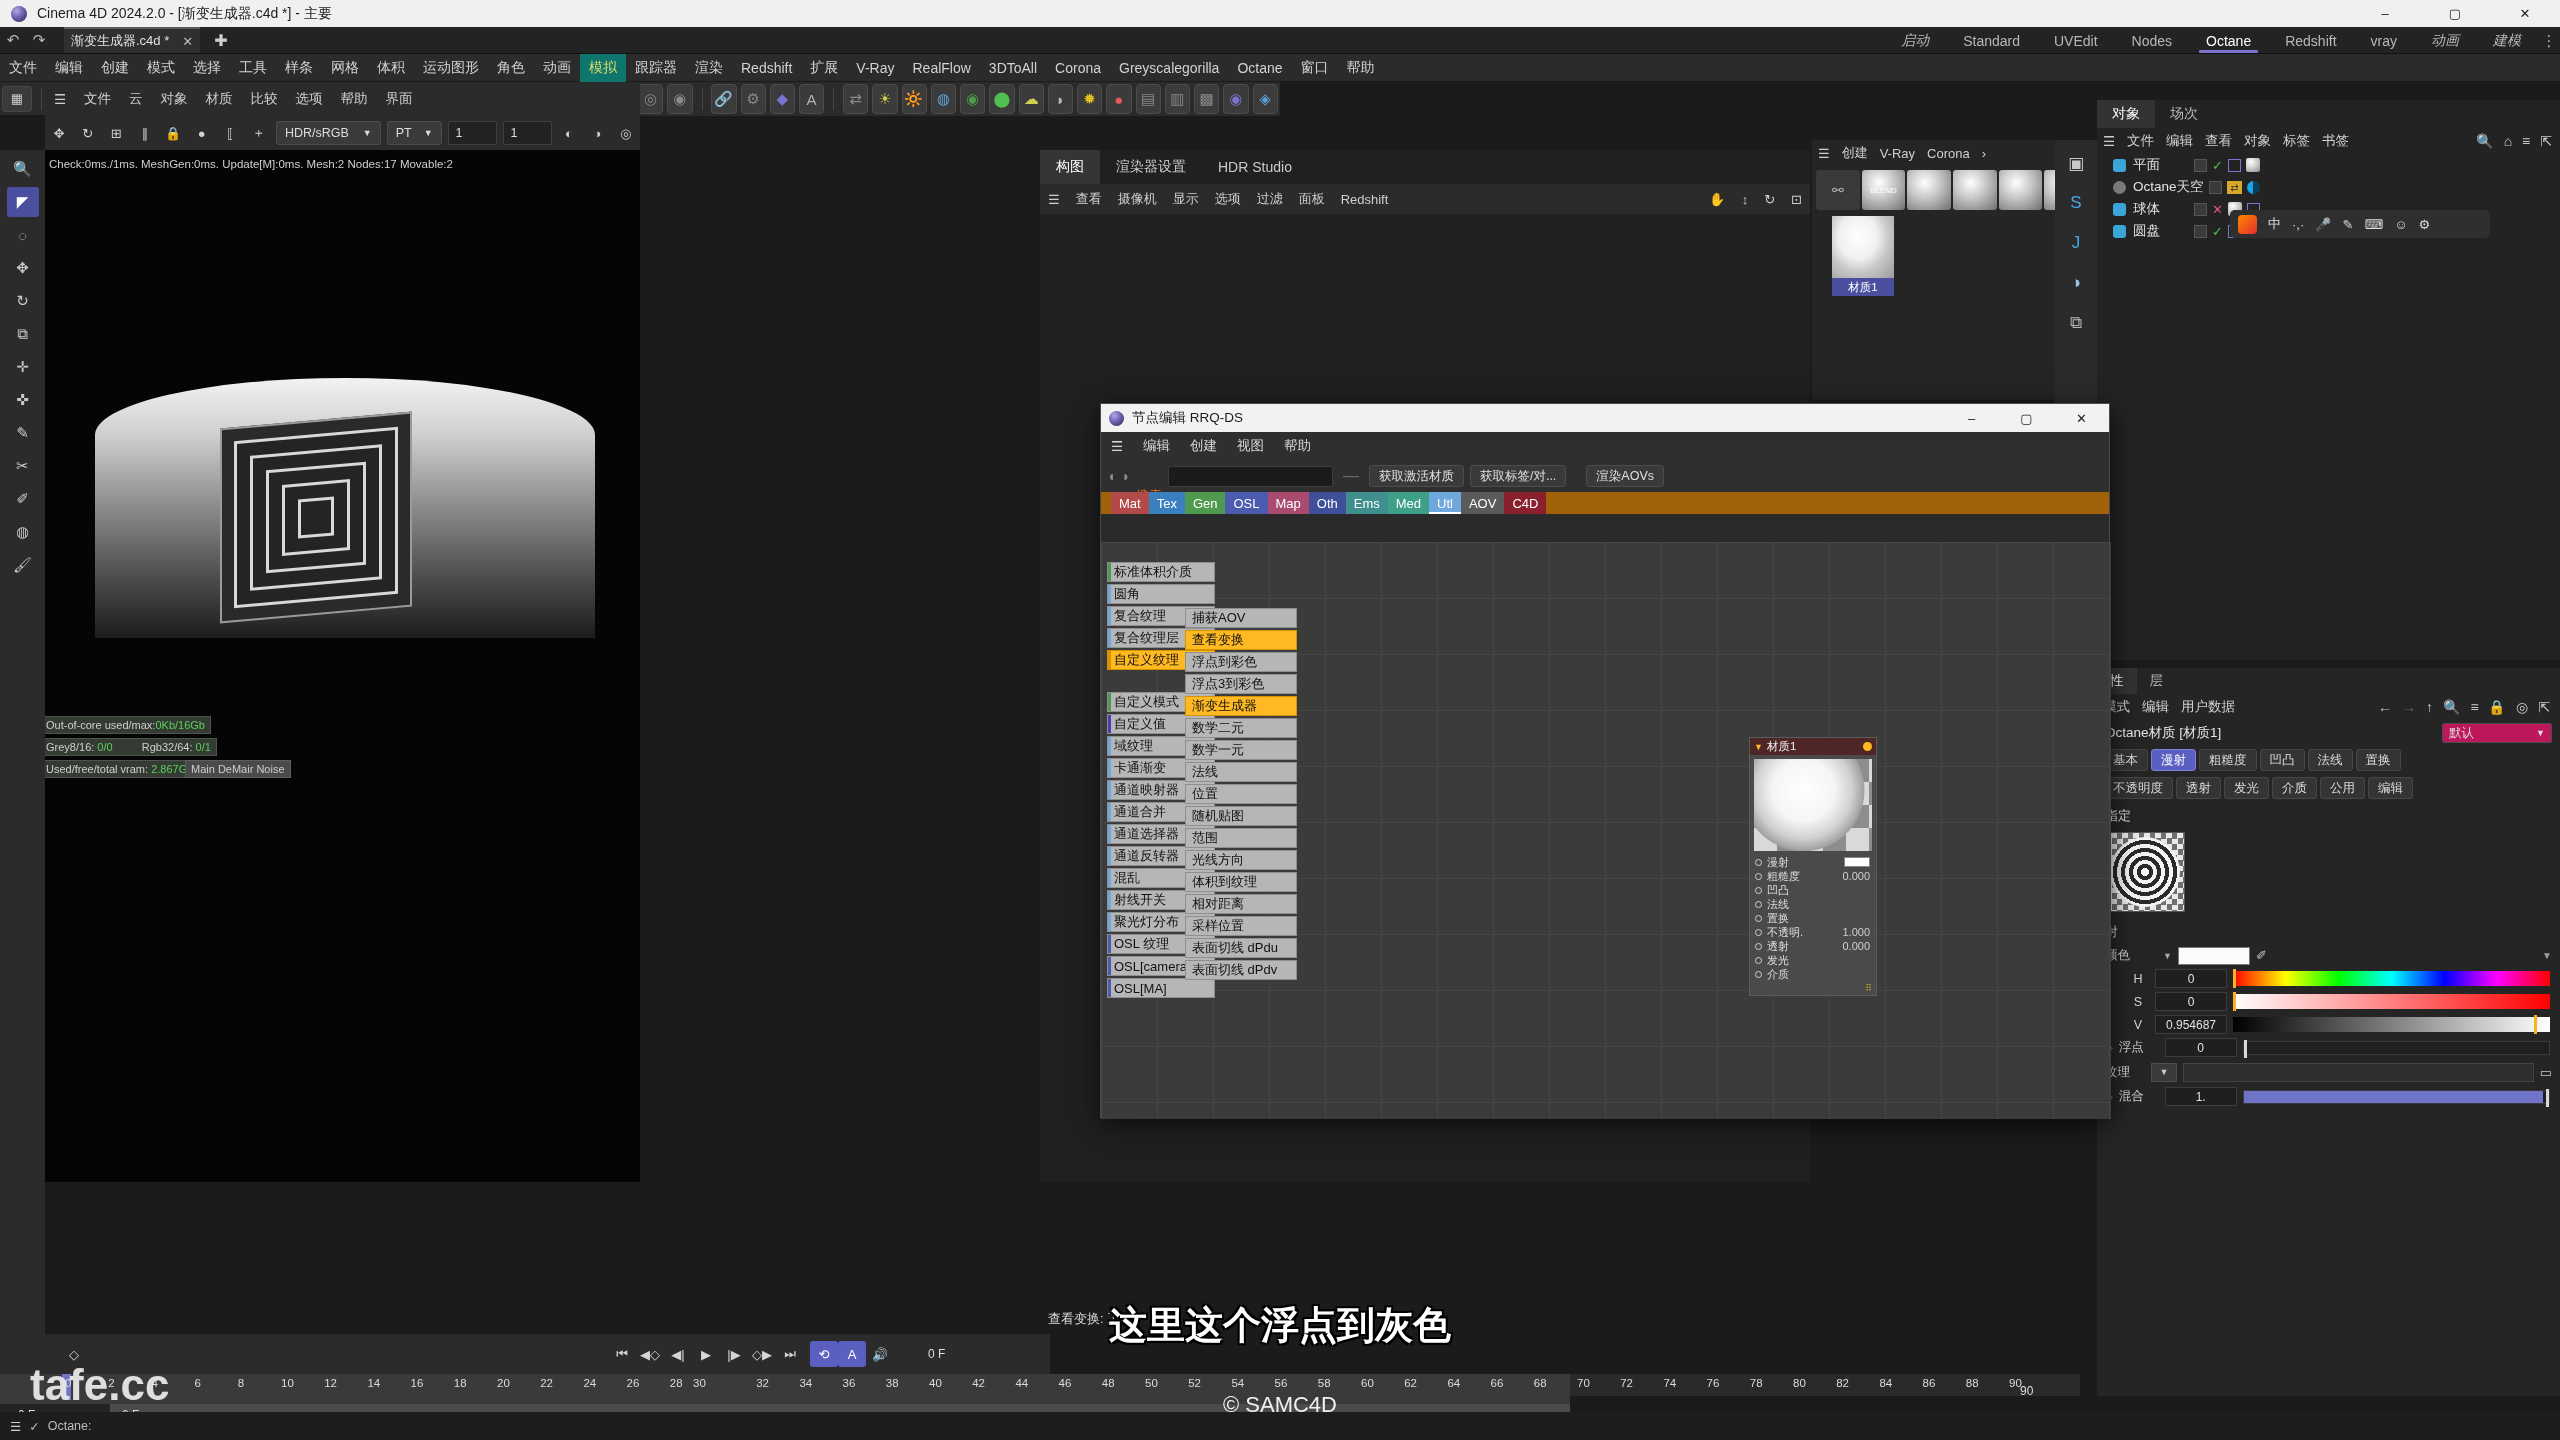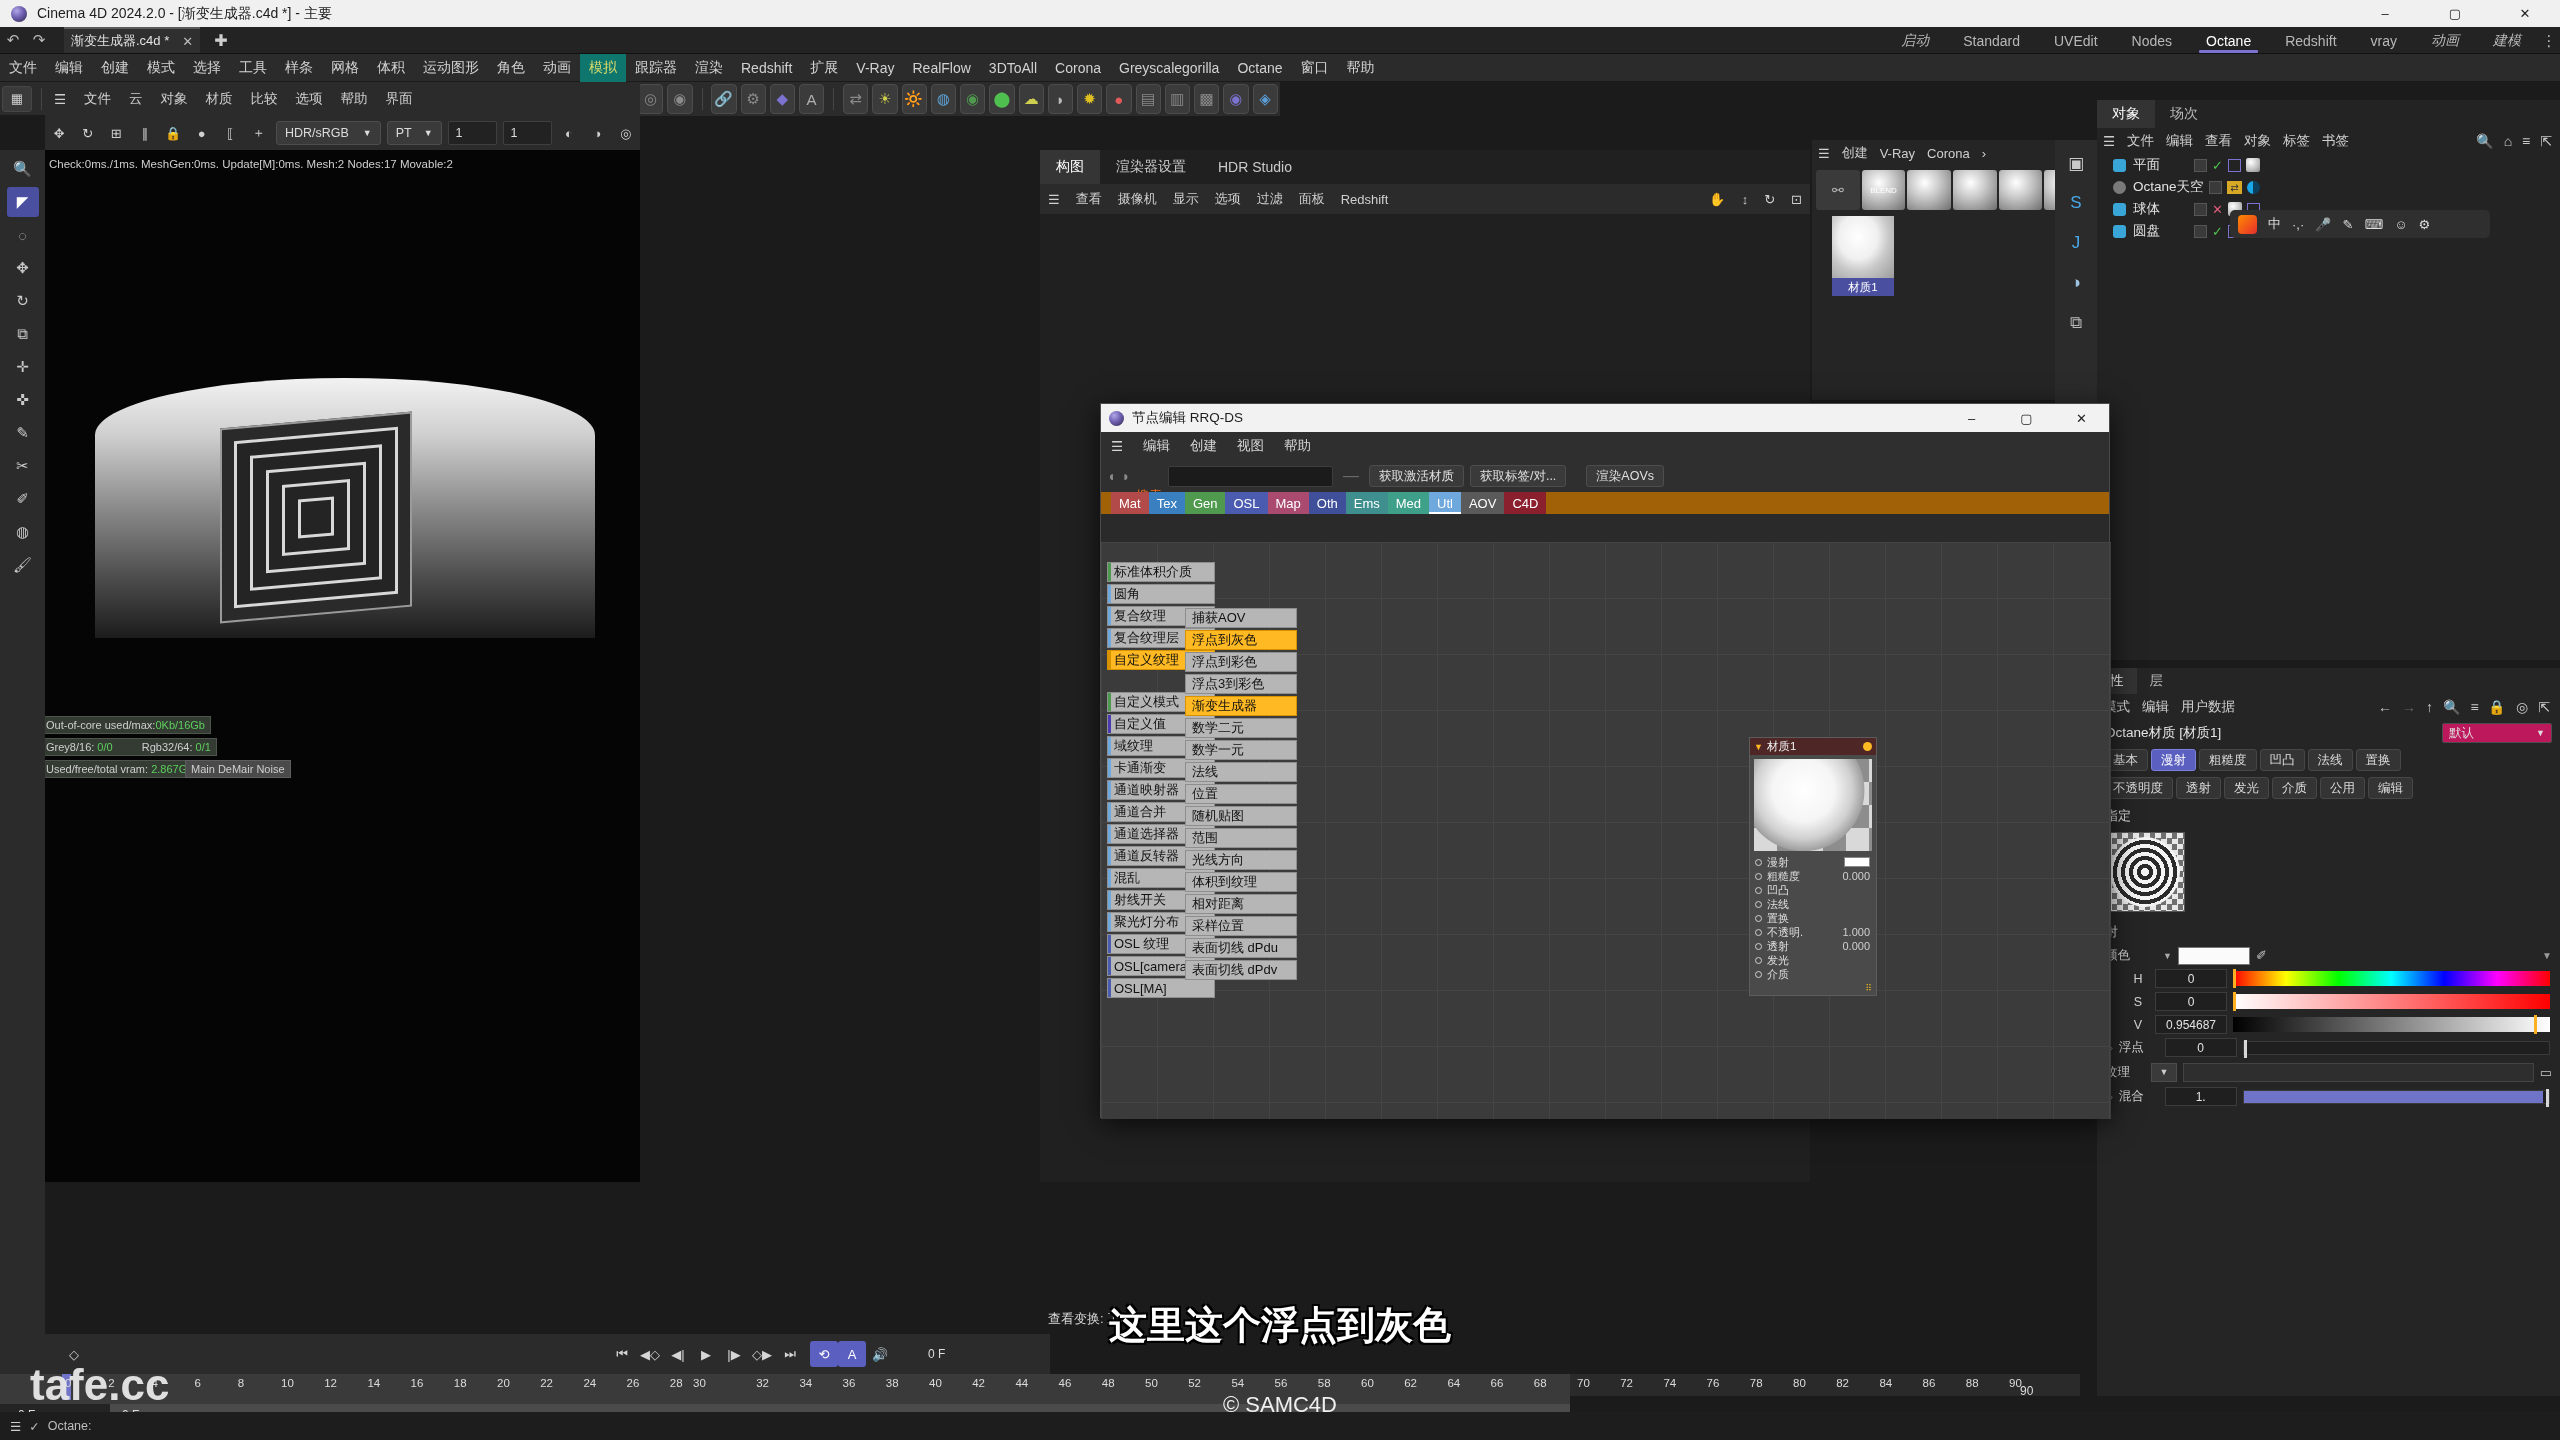--- a/index.html
+++ b/index.html
@@ -729,21 +729,21 @@
           <div class="nitem">通道反转器<span class="lbar" style="background: rgb(111, 168, 220);"></span></div>
           <div class="nitem">混乱<span class="lbar" style="background: rgb(111, 168, 220);"></span></div>
           <div class="nitem">射线开关<span class="lbar" style="background: rgb(111, 168, 220);"></span></div>
           <div class="nitem">聚光灯分布<span class="lbar" style="background: rgb(111, 168, 220);"></span></div>
           <div class="nitem">OSL 纹理<span class="lbar" style="background: rgb(74, 91, 176);"></span></div>
           <div class="nitem">OSL[camera]<span class="lbar" style="background: rgb(74, 91, 176);"></span></div>
           <div class="nitem">OSL[MA]<span class="lbar" style="background: rgb(74, 91, 176);"></span></div>
         </div>
       <div class="nlist" id="col2" style="left: 84px; top: 66px; z-index: 12; width: 112px;">
           <div class="nitem">捕获AOV</div>
-          <div class="nitem org">浮点到灰色</div>
+          <div class="nitem org">查看变换</div>
           <div class="nitem">浮点到彩色</div>
           <div class="nitem">浮点3到彩色</div>
           <div class="nitem org">渐变生成器</div>
           <div class="nitem">数学二元</div>
           <div class="nitem">数学一元</div>
           <div class="nitem">法线</div>
           <div class="nitem">位置</div>
           <div class="nitem">随机贴图</div>
           <div class="nitem">范围</div>
           <div class="nitem">光线方向</div>

